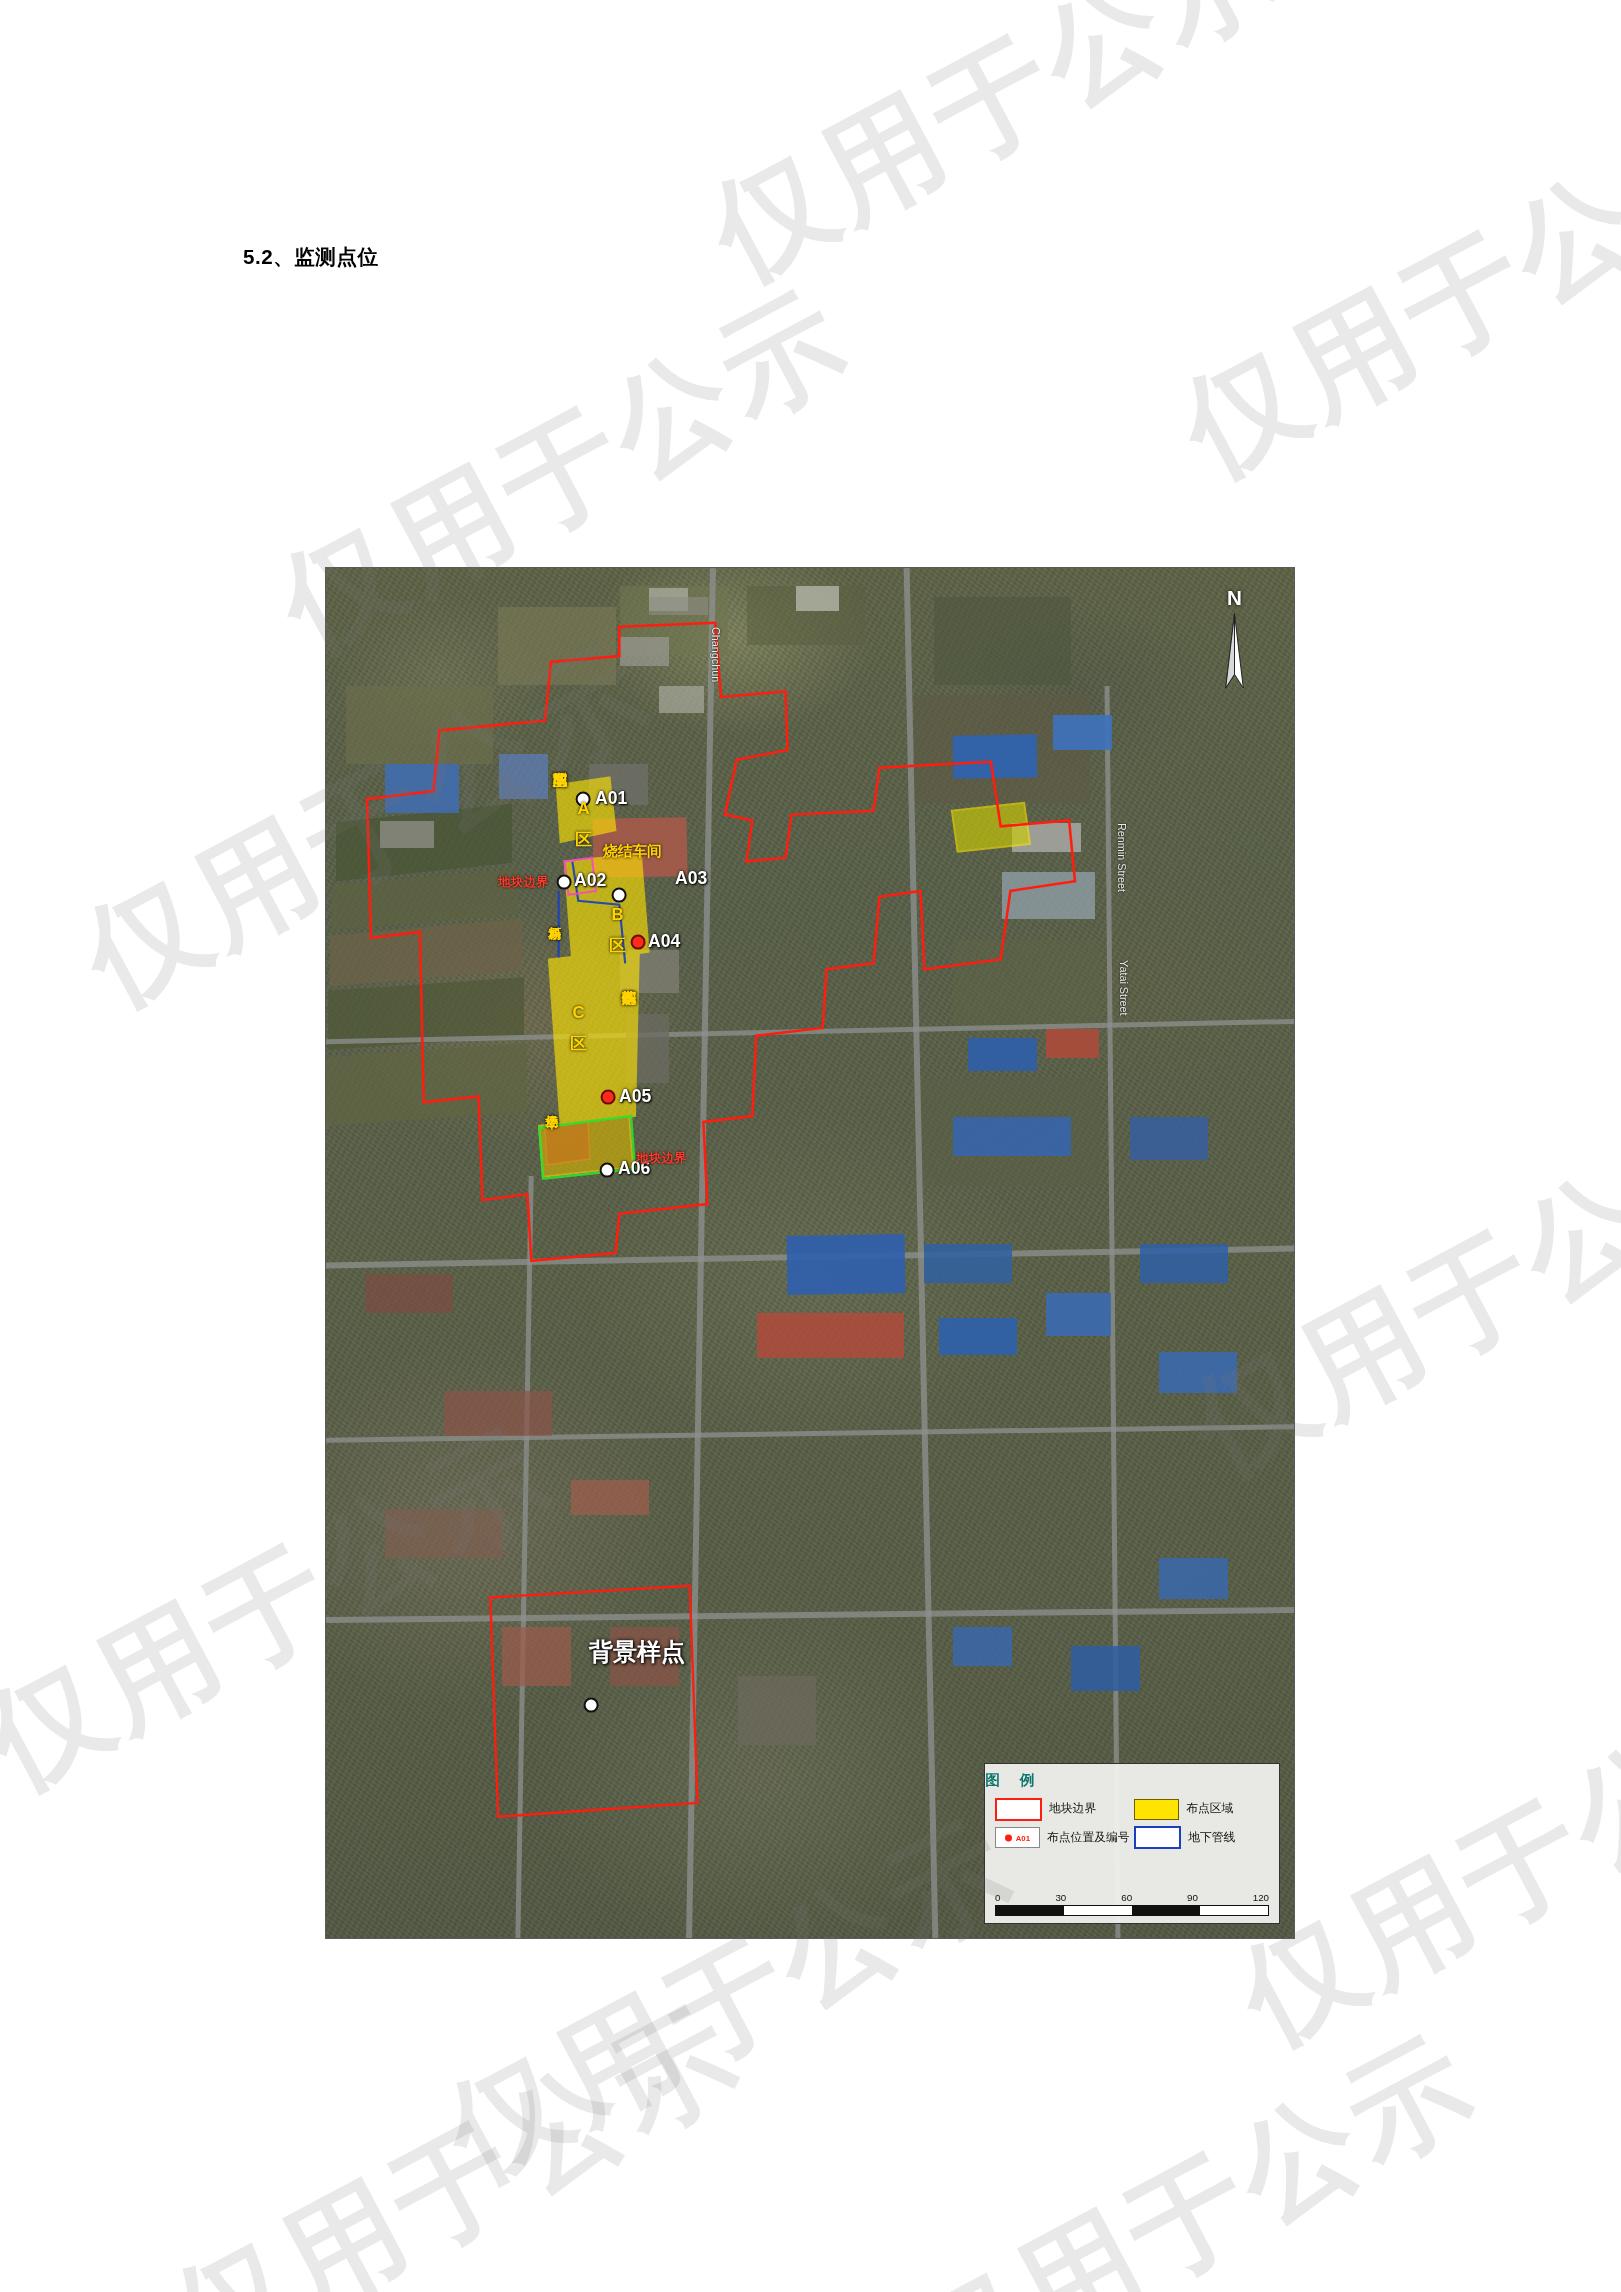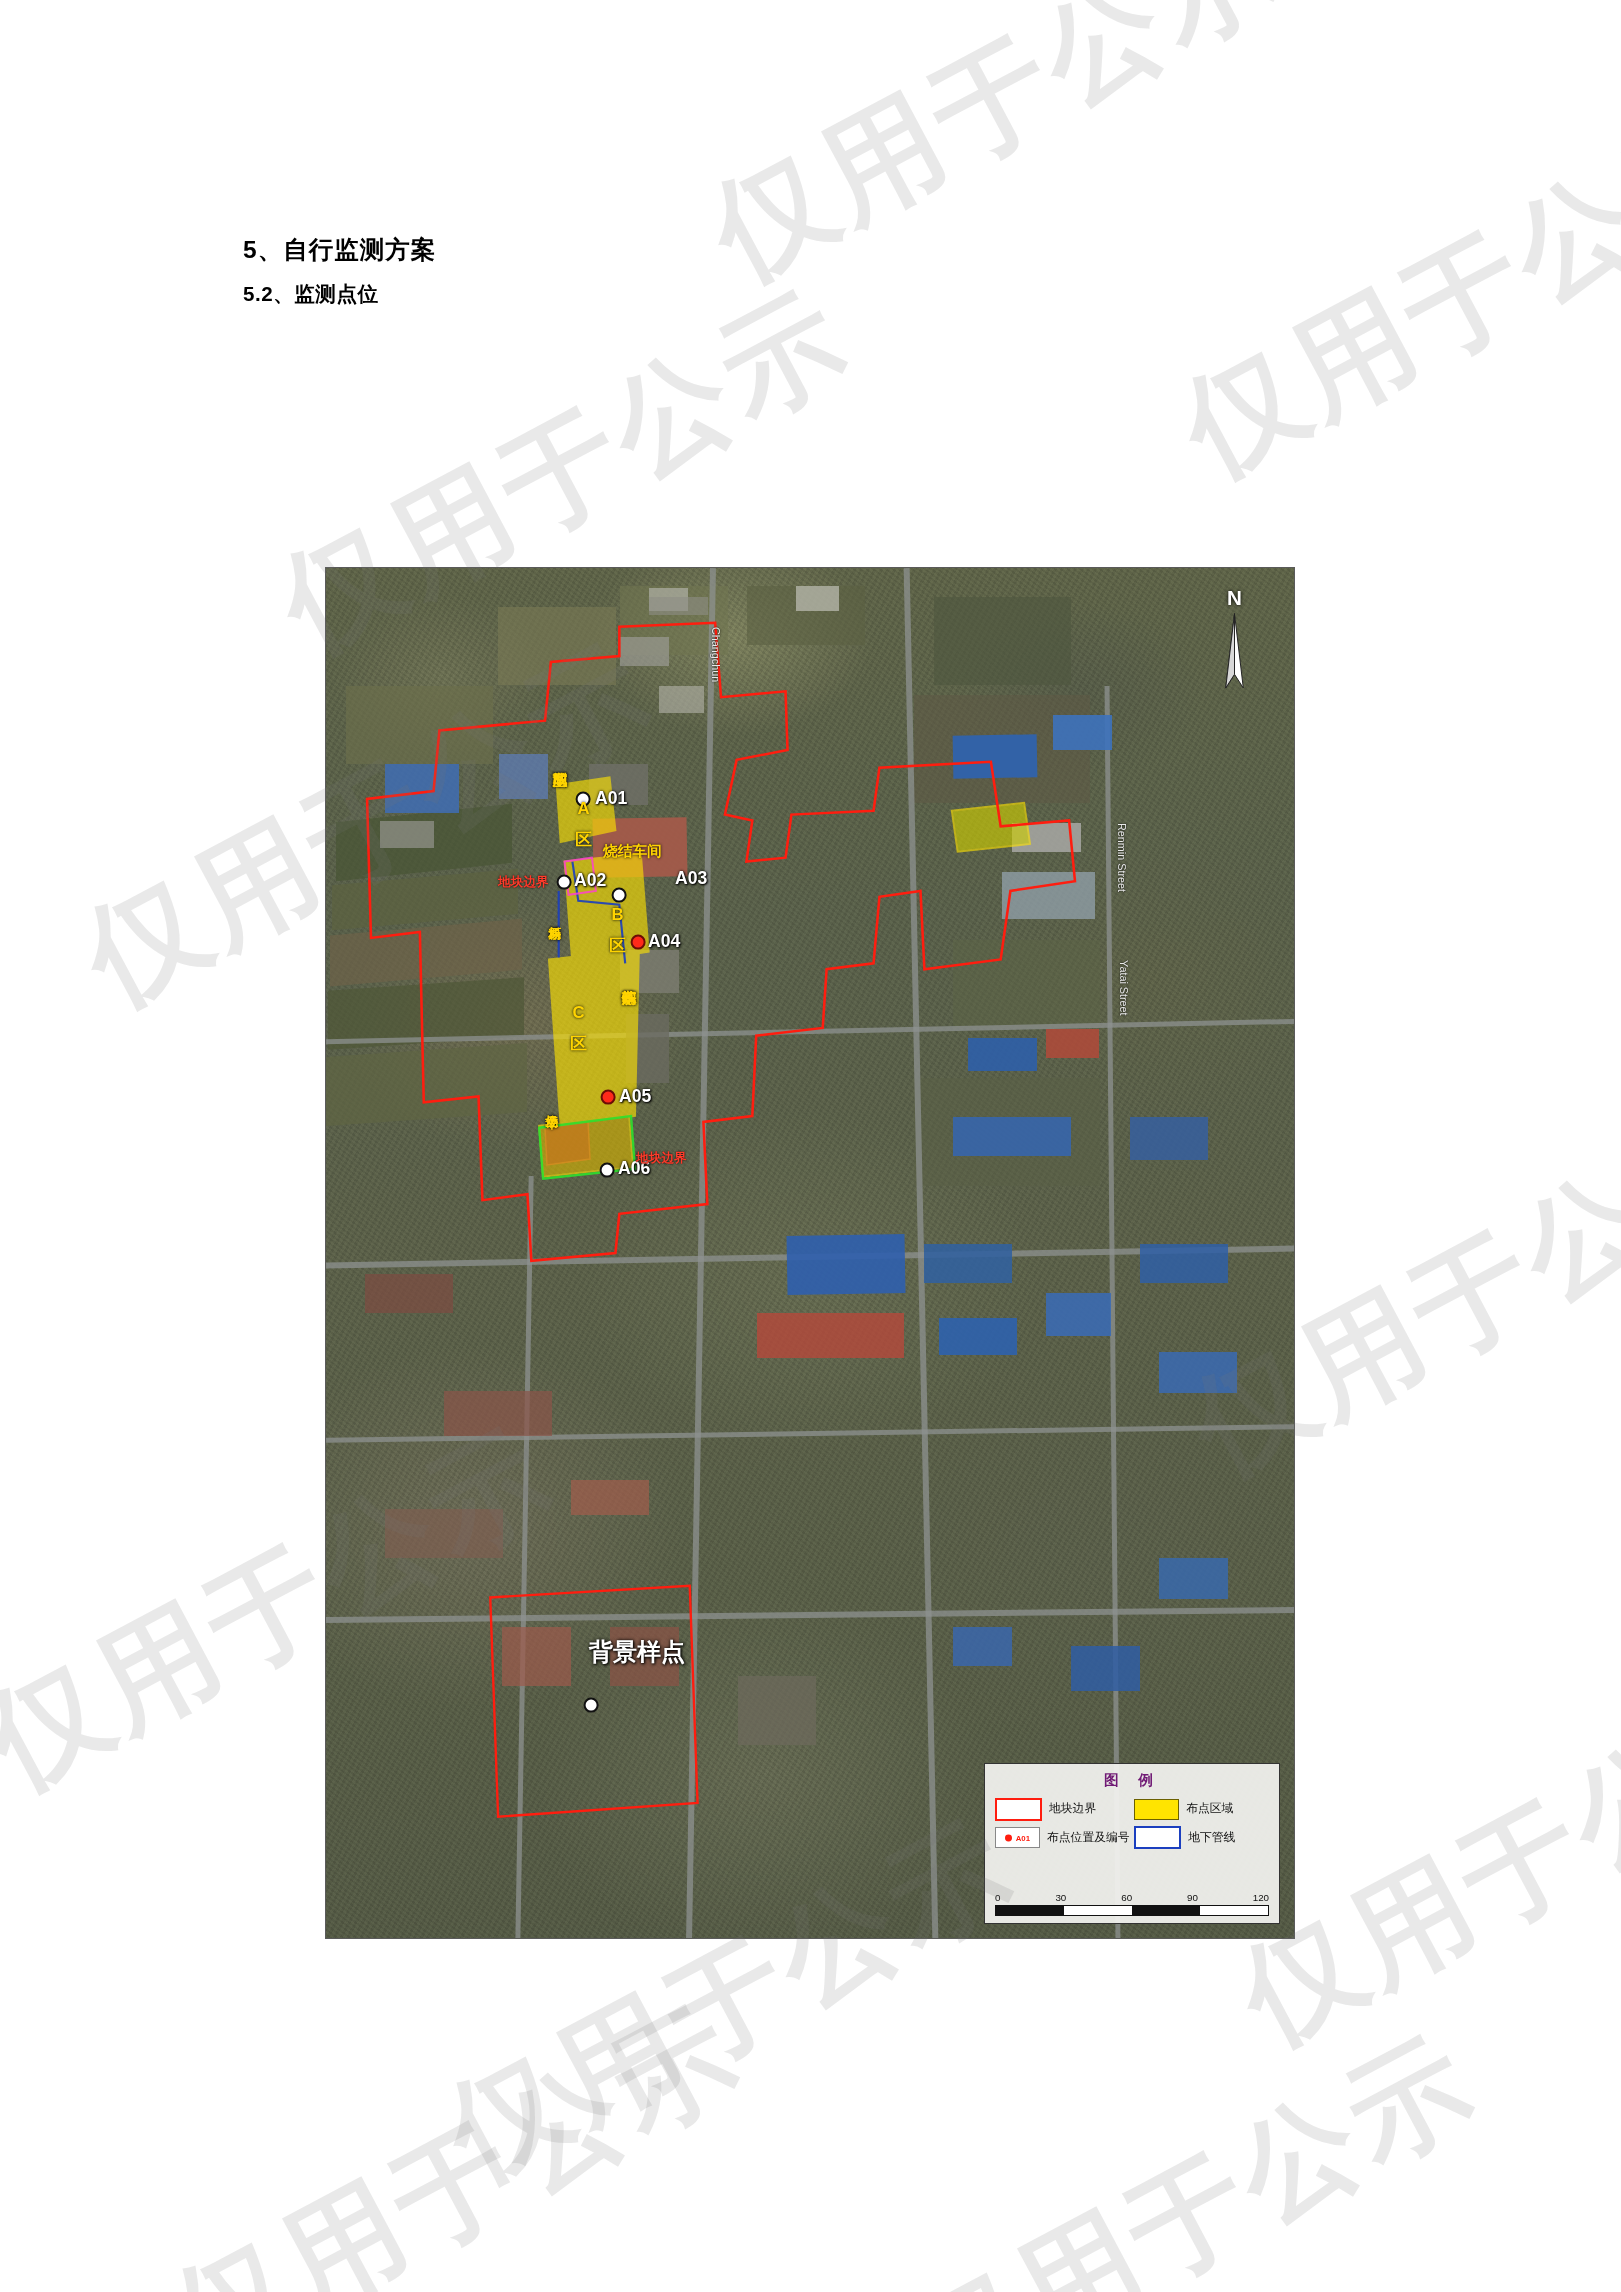--- a/index.html
+++ b/index.html
@@ -226,26 +226,25 @@
     right: 13.7px;
     bottom: 13.7px;
     width: 294px;
     height: 159px;
     background: rgba(243,243,240,0.93);
     border: 1px solid #333;
     z-index: 9;
     font-family: "Liberation Sans", sans-serif;
   }
   .legend-title {
-    text-align: center;
     font-size: 14.7px;
     font-weight: 700;
     letter-spacing: 7.8px;
     margin-top: 6.9px;
-    color: #701a75;
+    color: #0f766e;
   }
   .legend-grid {
     display: grid;
     grid-template-columns: 1fr 1fr;
     gap: 5.9px 3.9px;
     padding: 7.8px 9.8px 0 9.8px;
   }
   .legend-item {
     display: flex;
     align-items: center;
@@ -298,23 +297,20 @@
   .scale-seg.dark { background: #111; }
   .scale-seg.light { background: #fff; }
 </style>
 </head>
 <body>
 
 <div id="page">
 
   <div class="doc-body">
 
-    <h2 class="sec-title">
-      <span>5、</span><span>自行监测方案</span>
-    </h2>
 
 
     <h3 class="sub-title">5.2、监测点位</h3>
 
   </div>
 
   <div class="figure-wrap">
     <div class="map-frame">
 
       <div class="sat-base"></div>

